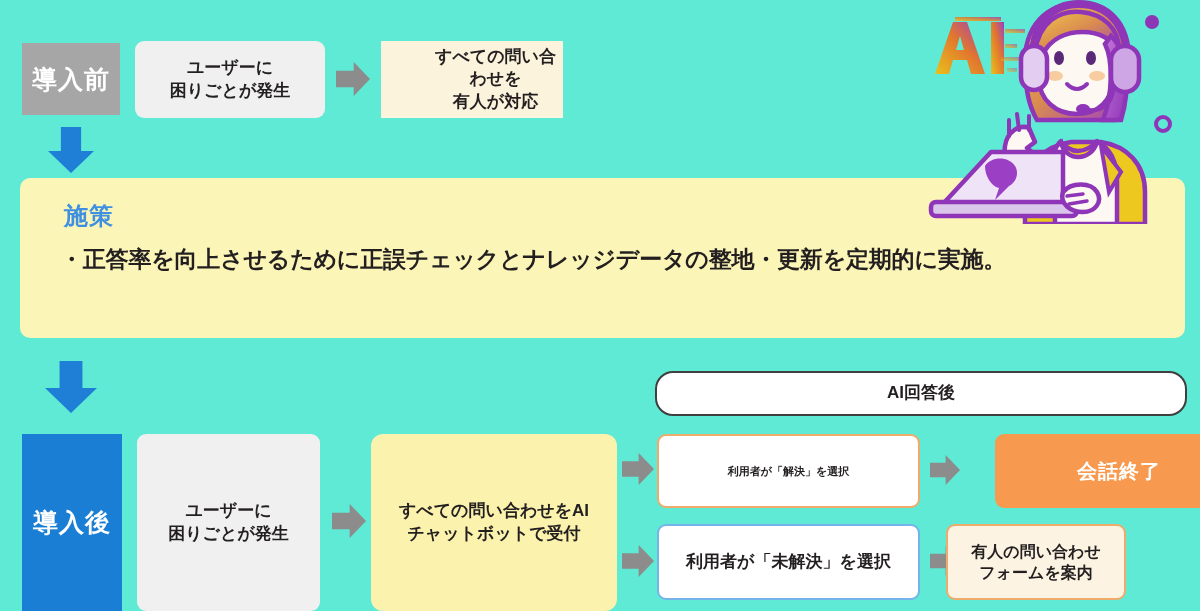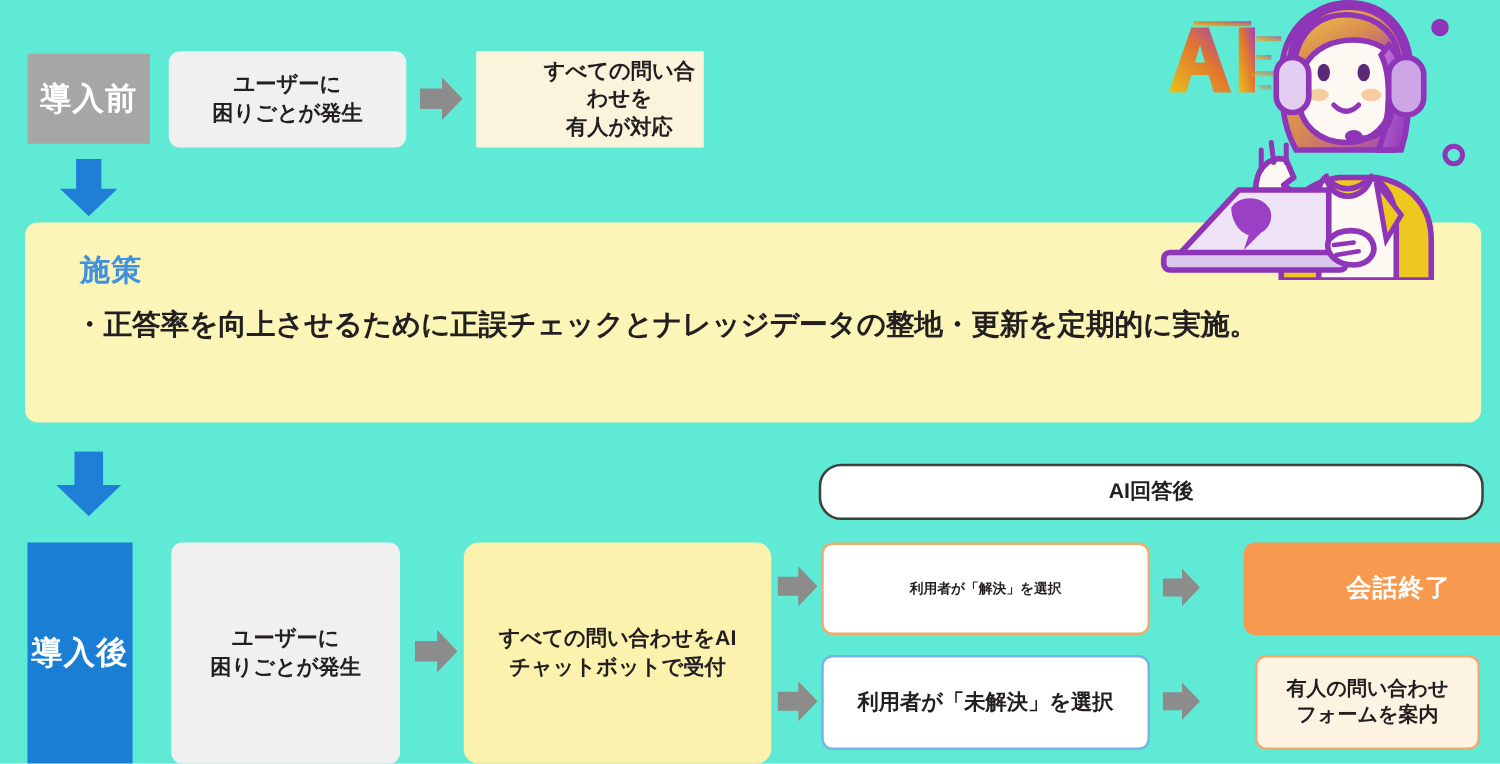--- a/index.html
+++ b/index.html
@@ -163,21 +163,21 @@
   <div id="measure-panel" style="left:20px; top:178px; width:1165px; height:160px;">
 
     <div id="measure-title">施策</div>
 
     <div class="measure-line" id="measure-line-1">・正答率を向上させるために正誤チェックとナレッジデータの整地・更新を定期的に実施。</div>
 
   </div>
 
   <div class="arrow-blue" style="left:45px; top:361px; width:52px; height:52px;"></div>
 
-  <div class="box phase-label phase-after" style="left:22px; top:434px; width:84px; height:177px;">導入後</div>
+  <div class="box phase-label phase-after" style="left:22px; top:434px; width:100px; height:177px;">導入後</div>
 
   <div class="box box-gray" style="left:137px; top:434px; width:183px; height:177px;">ユーザーに
 困りごとが発生</div>
 
   <div class="arrow-gray arrow-right-gray" style="left:332px; top:504px; width:34px; height:34px;"></div>
 
   <div class="box box-yellow-soft" style="left:371px; top:434px; width:246px; height:177px;">すべての問い合わせをAI
 チャットボットで受付</div>
 
   <div class="box box-outline-dark" style="left:655px; top:371px; width:532px; height:45px;">AI回答後</div>
@@ -189,21 +189,21 @@
   <div class="arrow-gray arrow-right-gray" style="left:930px; top:455px; width:30px; height:30px;"></div>
 
   <div class="box box-orange-solid" style="left:995px; top:434px; width:248px; height:74px;">会話終了</div>
 
   <div class="arrow-gray arrow-right-gray" style="left:622px; top:545px; width:32px; height:32px;"></div>
 
   <div class="box box-outline-blue" style="left:657px; top:524px; width:263px; height:76px;">利用者が「未解決」を選択</div>
 
   <div class="arrow-gray arrow-right-gray" style="left:930px; top:546px; width:30px; height:30px;"></div>
 
-  <div class="box box-beige-outline" style="left:1004px; top:524px; width:180px; height:76px;">有人の問い合わせ
+  <div class="box box-beige-outline" style="left:946px; top:524px; width:180px; height:76px;">有人の問い合わせ
 フォームを案内</div>
 
   <svg id="illustration" viewBox="0 0 290 228">
     <defs>
       <linearGradient id="aiGrad" x1="0" y1="1" x2="1" y2="0">
         <stop offset="0%" stop-color="#e8c11c"></stop>
         <stop offset="55%" stop-color="#e2762e"></stop>
         <stop offset="100%" stop-color="#9b3fc4"></stop>
       </linearGradient>
       <linearGradient id="hairGrad" x1="0" y1="0" x2="1" y2="1">

